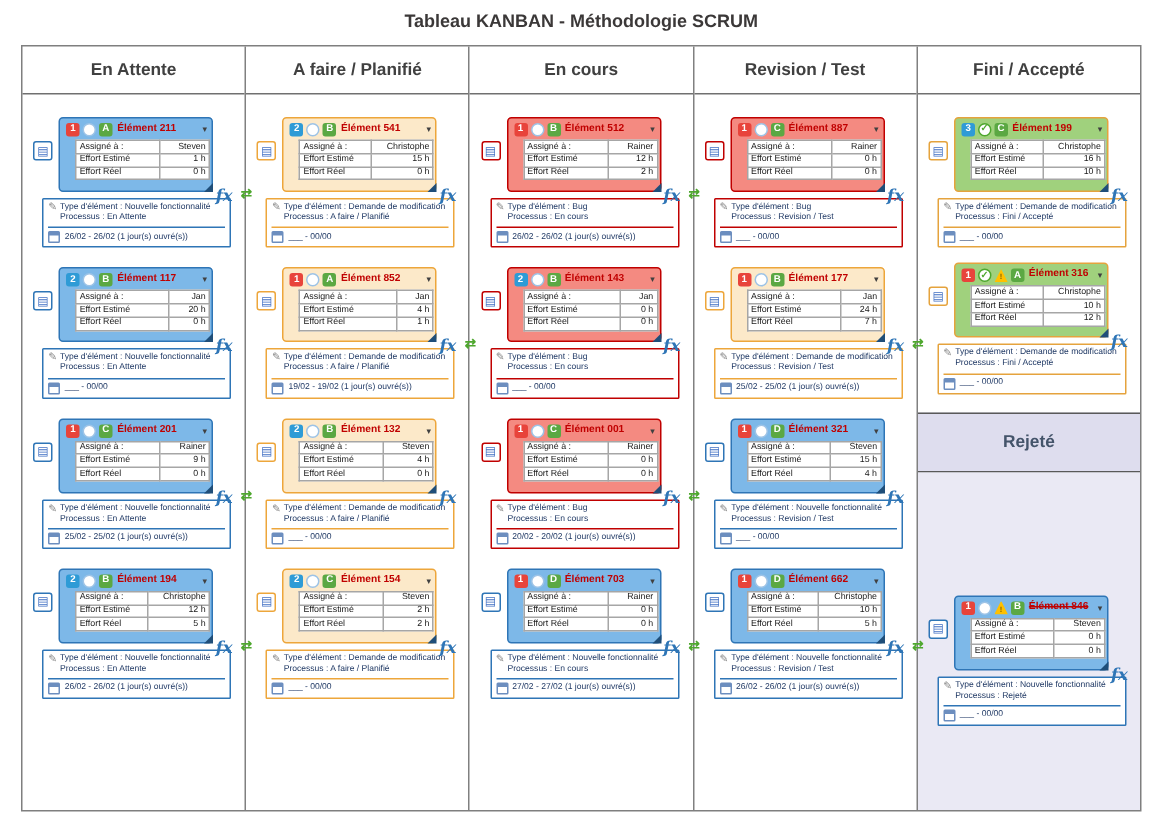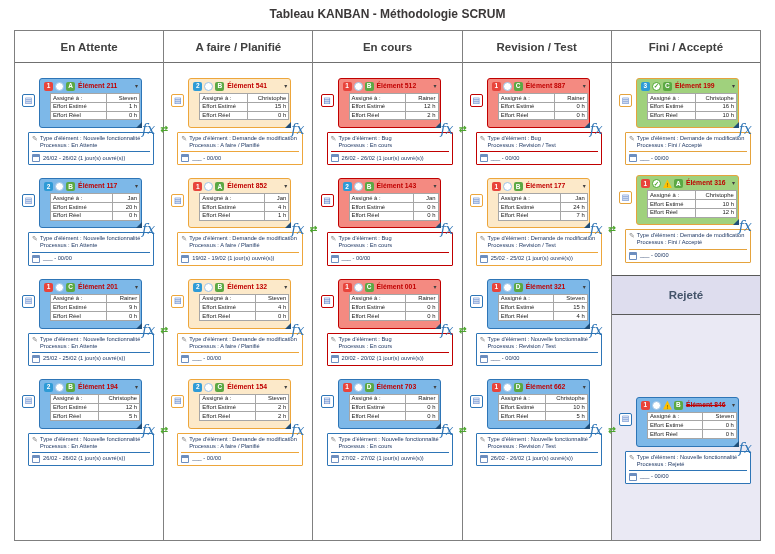--- a/index.html
+++ b/index.html
@@ -29,21 +29,21 @@
   .badge.triangle { clip-path:polygon(50% 0,100% 100%,0 100%); border-radius:0; font-size:5px; align-items:flex-end; }
   .card-title { flex:1 1 auto; color:#C00000; font-weight:bold; font-size:6.8px; line-height:1.2; padding-left:1px; }
   .card-title.strike { text-decoration:line-through; }
   .dropdown-arrow { flex:0 0 auto; font-size:6px; color:#404040; margin-left:1px; }
   table.card-table { border-collapse:collapse; width:90px; margin:2px 0 0 6px; background:#fff; }
   table.card-table td { border:0.8px solid #A6A6A6; font-size:5.9px; color:#1a1a1a; padding:0.5px 2px; line-height:1.15; }
   table.card-table td.val { text-align:right; white-space:nowrap; }
   .fold { position:absolute; right:-1px; bottom:-1px; width:0; height:0;
     border-left:6px solid transparent; border-bottom:6px solid #1F4E79; }
   .fx { position:absolute; right:-14px; bottom:-9px; font-family:"DejaVu Serif", serif; font-style:italic;
-    font-weight:normal; font-size:14px; color:#2E75B6; line-height:1; }
+    font-weight:bold; font-size:11px; color:#2E75B6; line-height:1; }
   .sync-icon { position:absolute; right:-27px; bottom:-7px; font-size:9px; font-weight:bold; color:#4EA72E; line-height:1; }
   .footer-box { margin:4px 0 0 6px; width:126px; background:#fff; border:1px solid; border-radius:1px;
     padding:2px 3px 2px 3px; font-size:5.7px; color:#1F3864; line-height:1.25; }
   .fnote { display:flex; gap:2px; }
   .pencil { flex:0 0 auto; font-size:7px; color:#7F7F7F; transform:rotate(0deg); line-height:1; }
   .fnote-text { flex:1; }
   .footer-sep { border-top:1px solid; margin:2px 0 2px 0; }
   .date-line { display:flex; align-items:center; gap:3px; }
   .cal { flex:0 0 auto; width:8px; height:8px; border:1px solid #6C8EBF; border-top:3px solid #6C8EBF; border-radius:1px; }
   .date-text { white-space:nowrap; }

